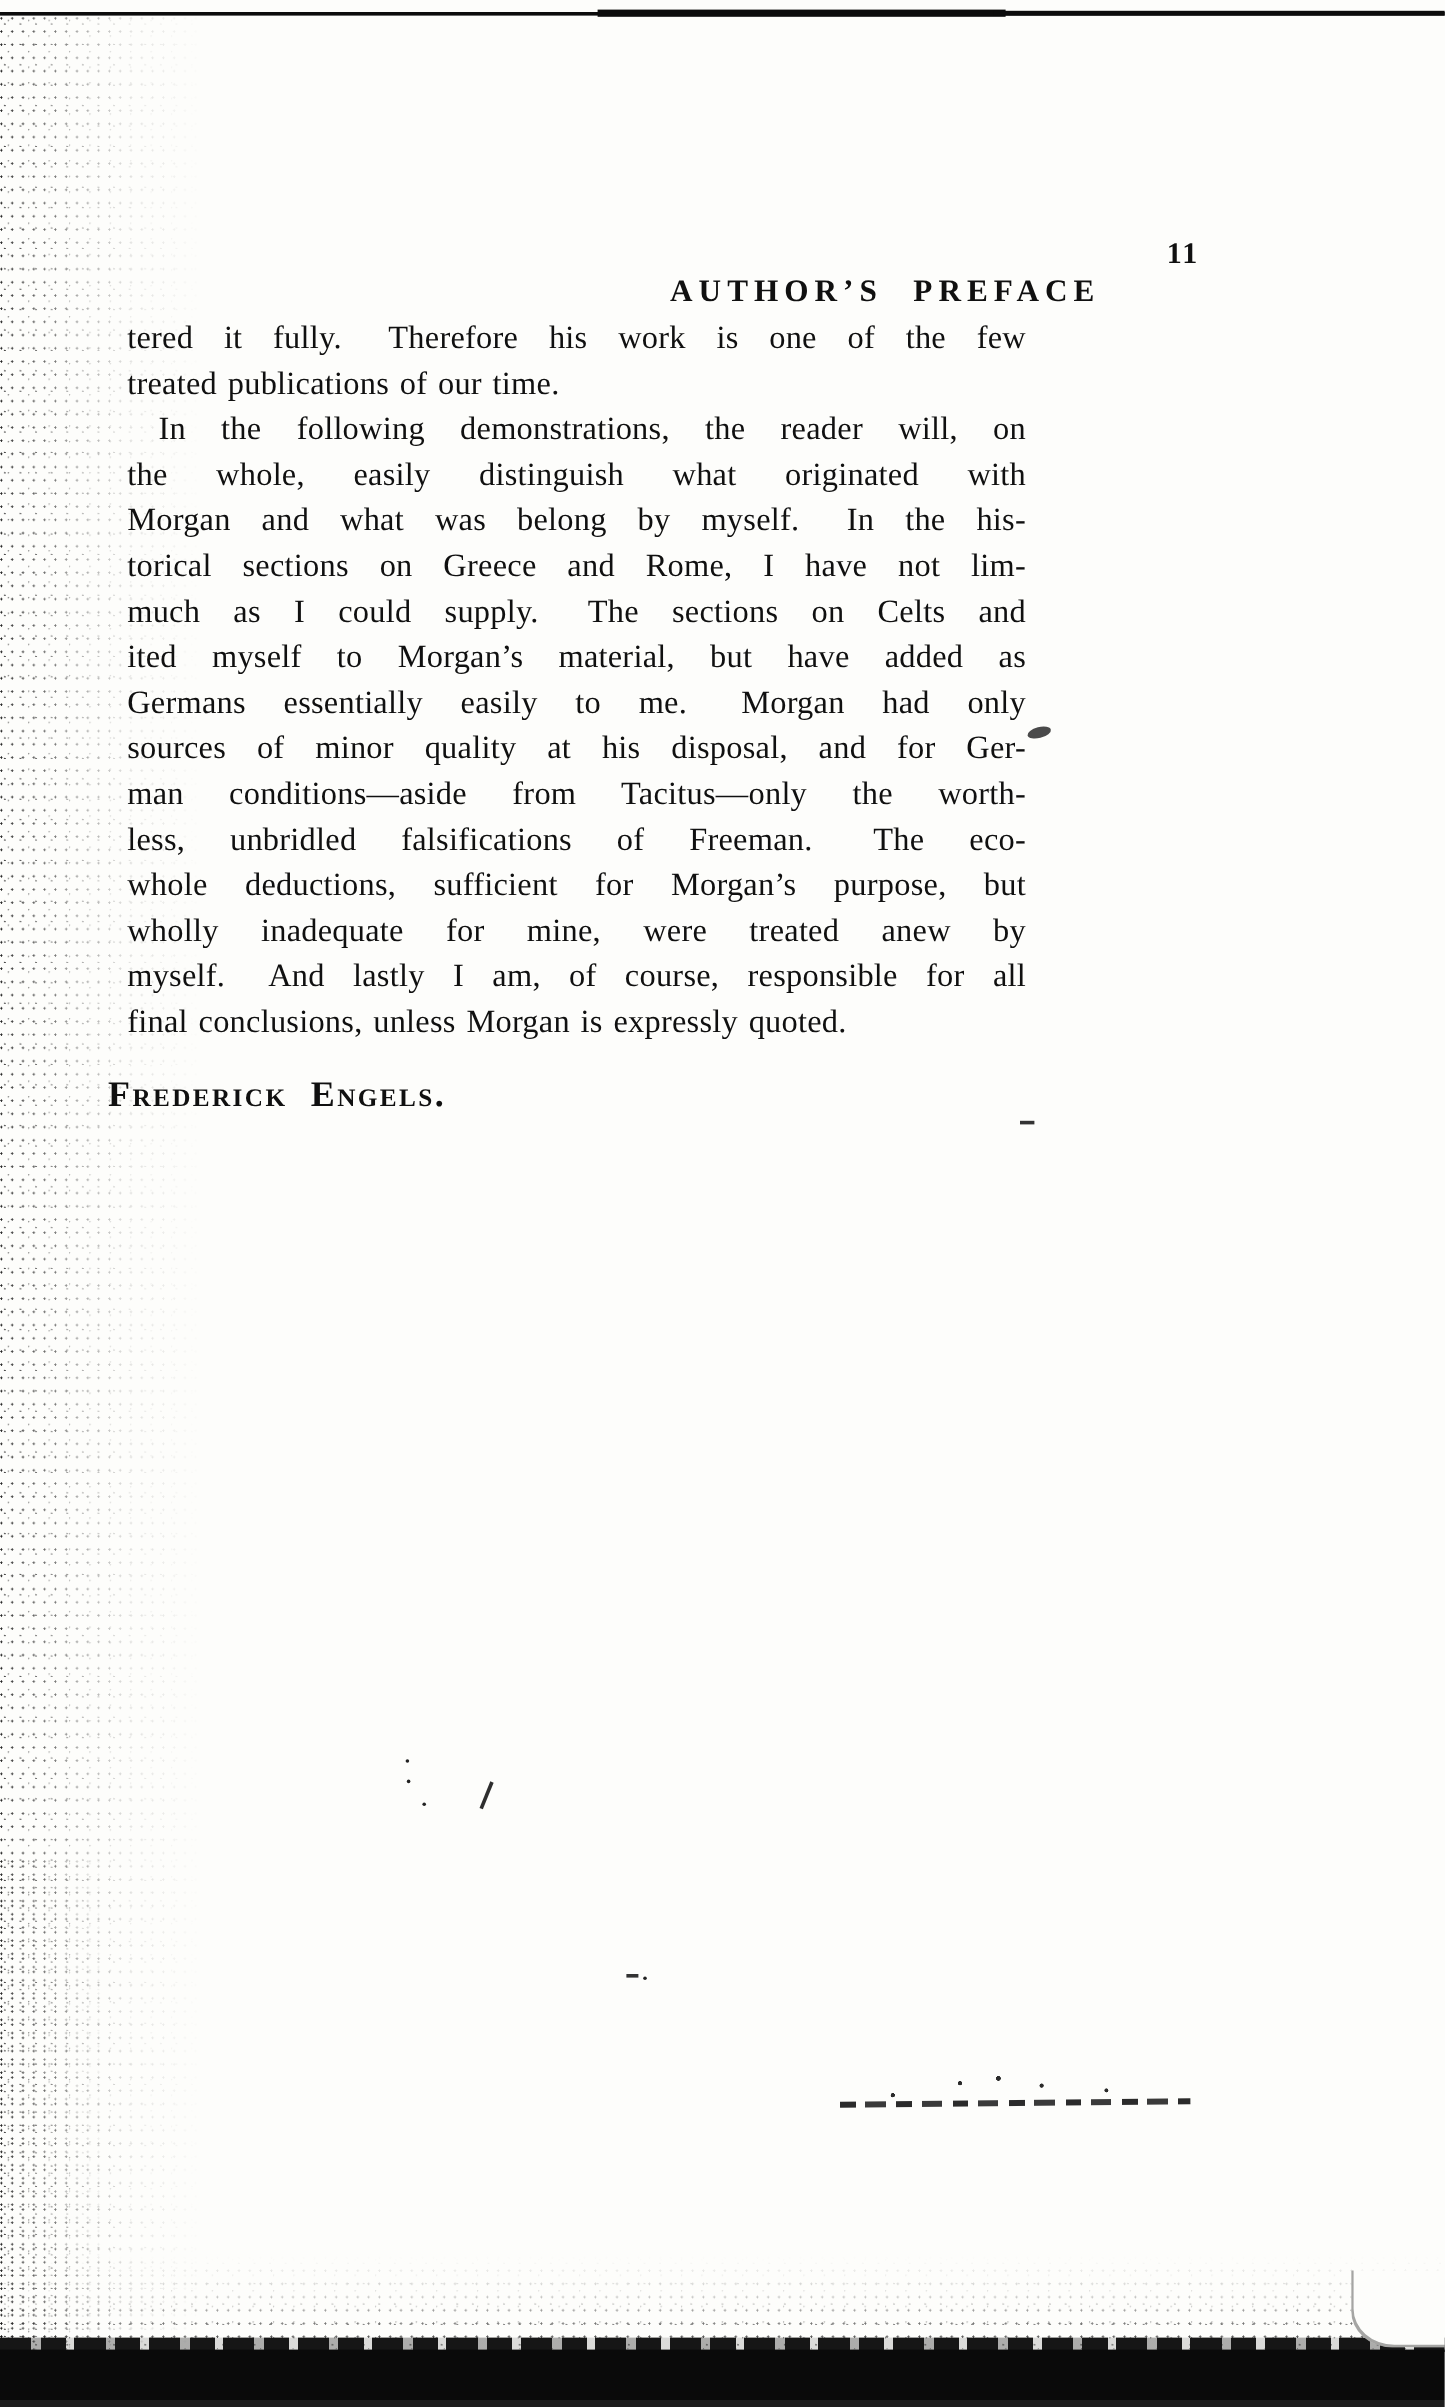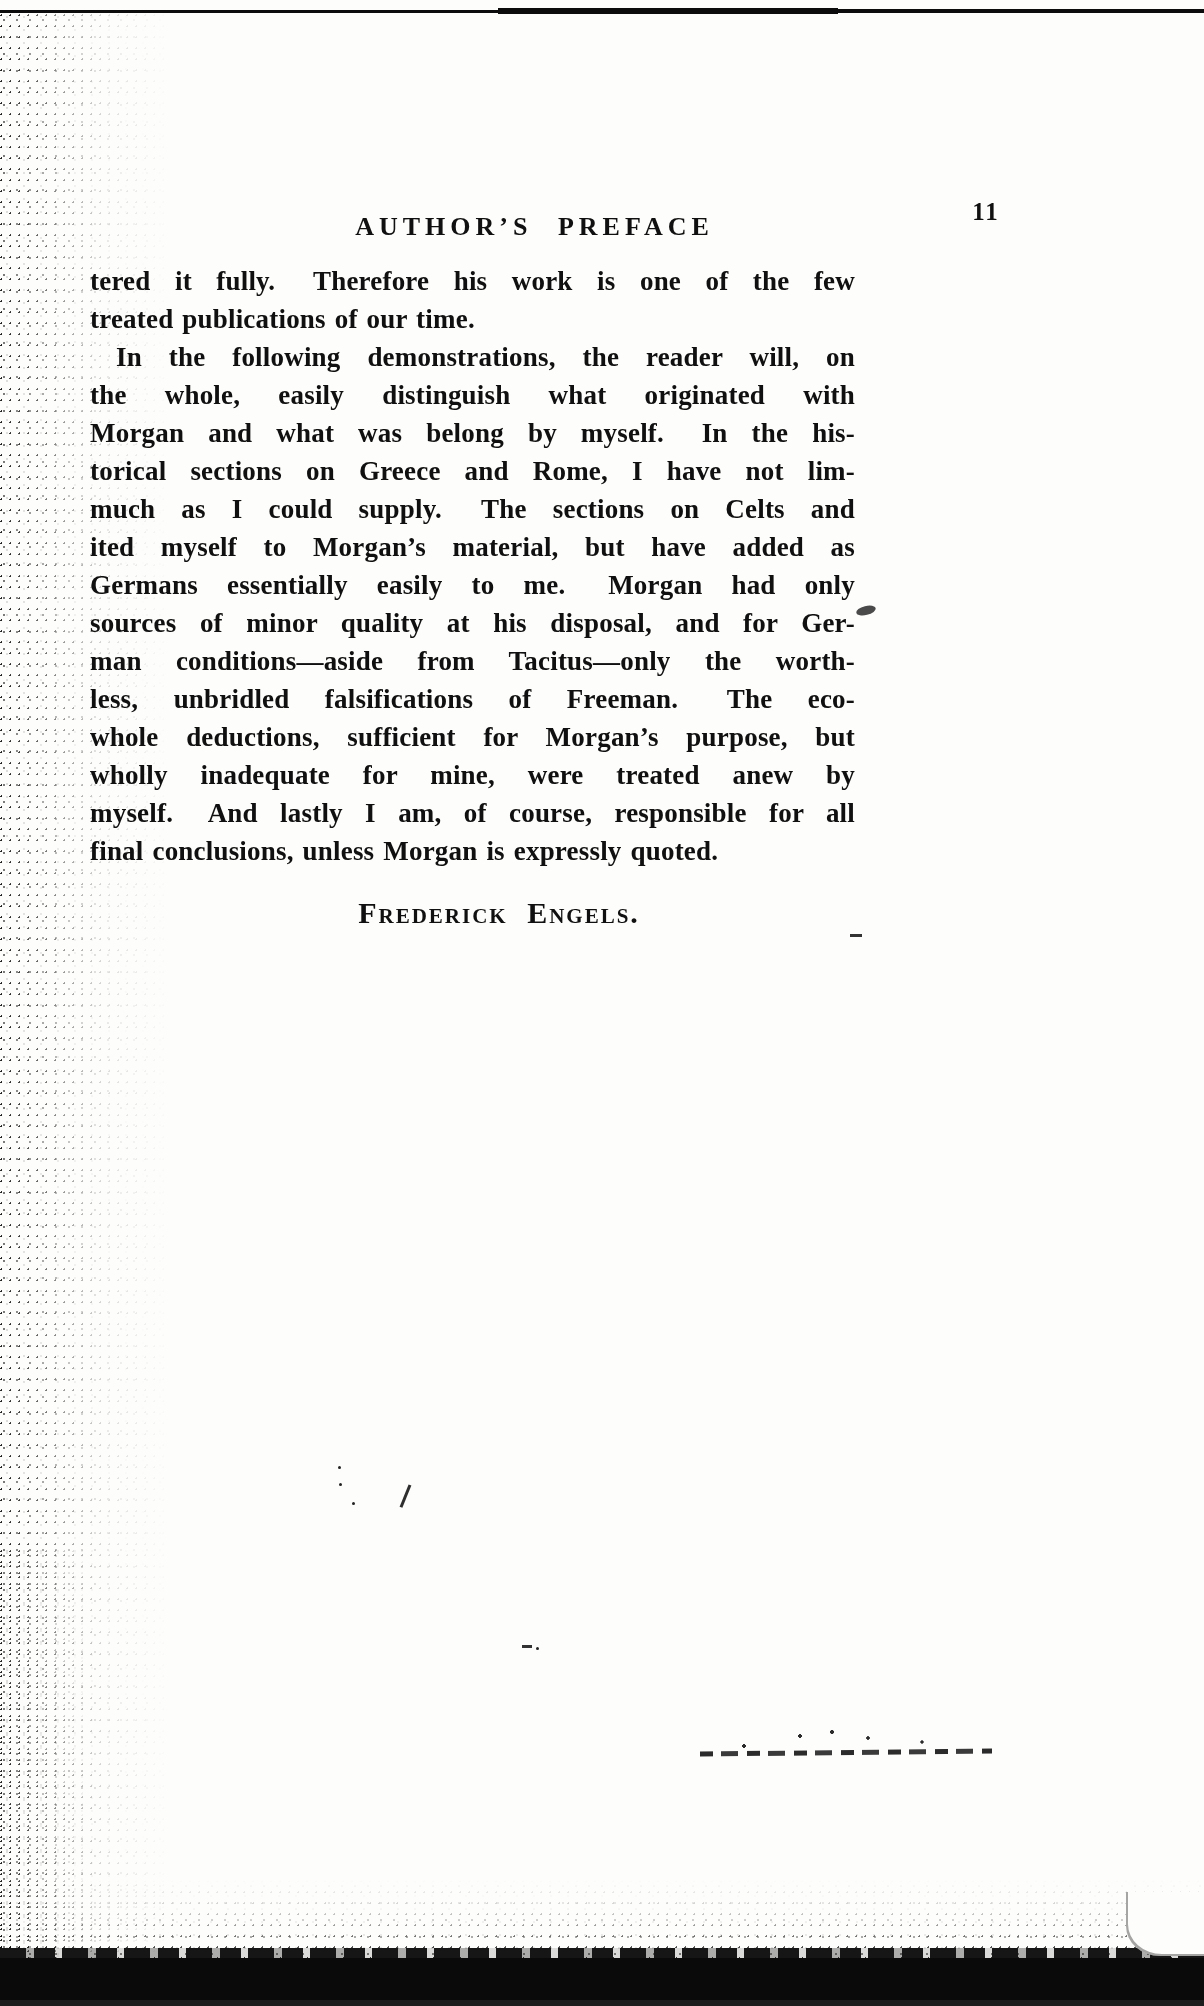--- a/index.html
+++ b/index.html
@@ -58,37 +58,37 @@
   .scribble-ticks{position:absolute;left:736px;top:1728px;width:220px;height:22px;
     background:
       radial-gradient(circle at 8px 18px,#2b2b2b 1.6px,transparent 2px),
       radial-gradient(circle at 64px 8px,#2b2b2b 1.6px,transparent 2px),
       radial-gradient(circle at 96px 4px,#2b2b2b 1.8px,transparent 2.2px),
       radial-gradient(circle at 132px 10px,#2b2b2b 1.5px,transparent 2px),
       radial-gradient(circle at 186px 14px,#2b2b2b 1.4px,transparent 1.9px);
     background-repeat:no-repeat;}
   
   .hdr{
-    position:absolute;left:90px;top:212px;width:765px;text-align:center;
+    position:absolute;left:90px;top:228px;width:765px;text-align:right;
     font-size:26px;font-weight:700;letter-spacing:5px;word-spacing:14px;
     transform:translateX(62px);
   }
   .folio{
     position:absolute;left:956px;top:198px;width:60px;
     font-size:25px;font-weight:700;letter-spacing:2px;text-align:center;
   }
   .bodytxt{position:absolute;left:90px;top:262px;width:765px;}
   .tline{
-    font-size:27px;font-weight:700;line-height:38px;letter-spacing:.2px;word-spacing:2px;
-    text-align:justify;text-align-last:justify;white-space:normal;
+    font-size:27px;font-weight:400;line-height:38px;letter-spacing:.2px;word-spacing:2px;
+    text-align:justify;text-align-last:justify;white-space:normal;margin-left:16px;
   }
   .tline.noj{text-align-last:left;}
   .tline.ind{text-indent:26px;}
   .sig{
-    position:absolute;left:90px;top:896px;width:818px;text-align:center;
+    position:absolute;left:90px;top:896px;width:818px;text-align:left;
     font-size:30px;font-weight:700;font-variant-caps:small-caps;font-variant:small-caps;
     letter-spacing:2px;word-spacing:10px;
   }
 </style>
 </head>
 <body>
 
 <div class="top-line"></div>
 <div class="top-line2"></div>
 <div class="top-line3"></div>

